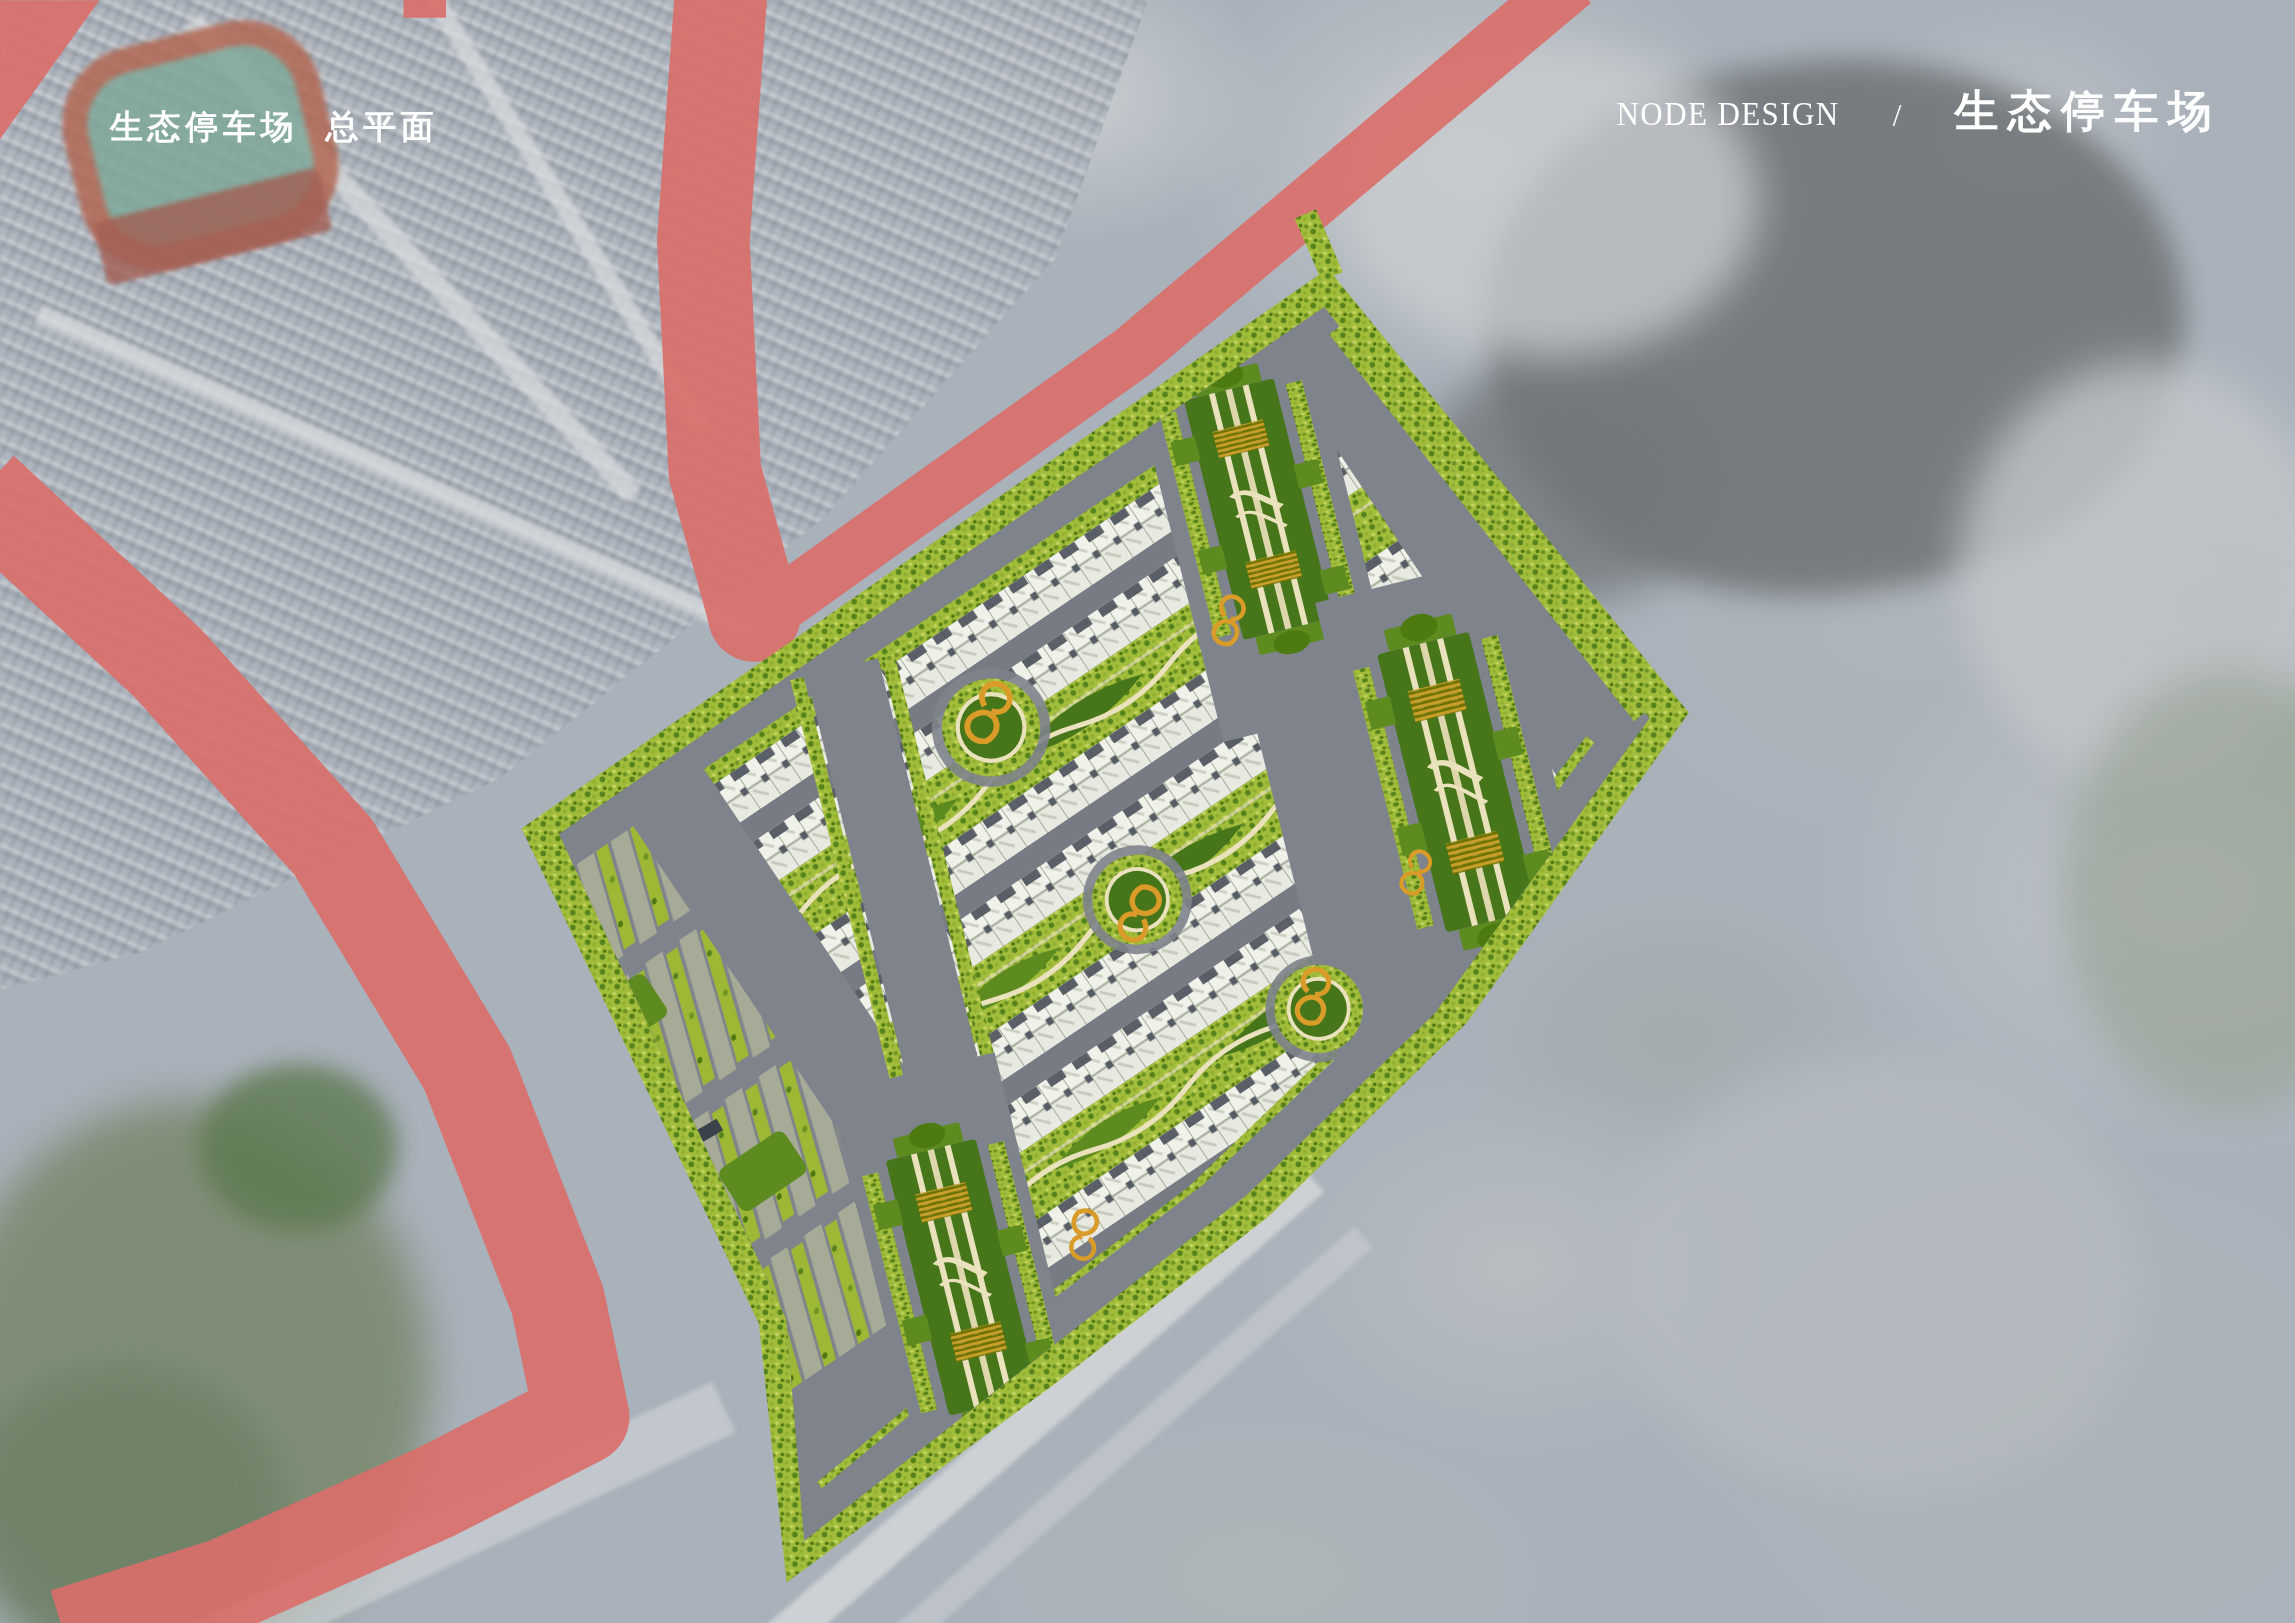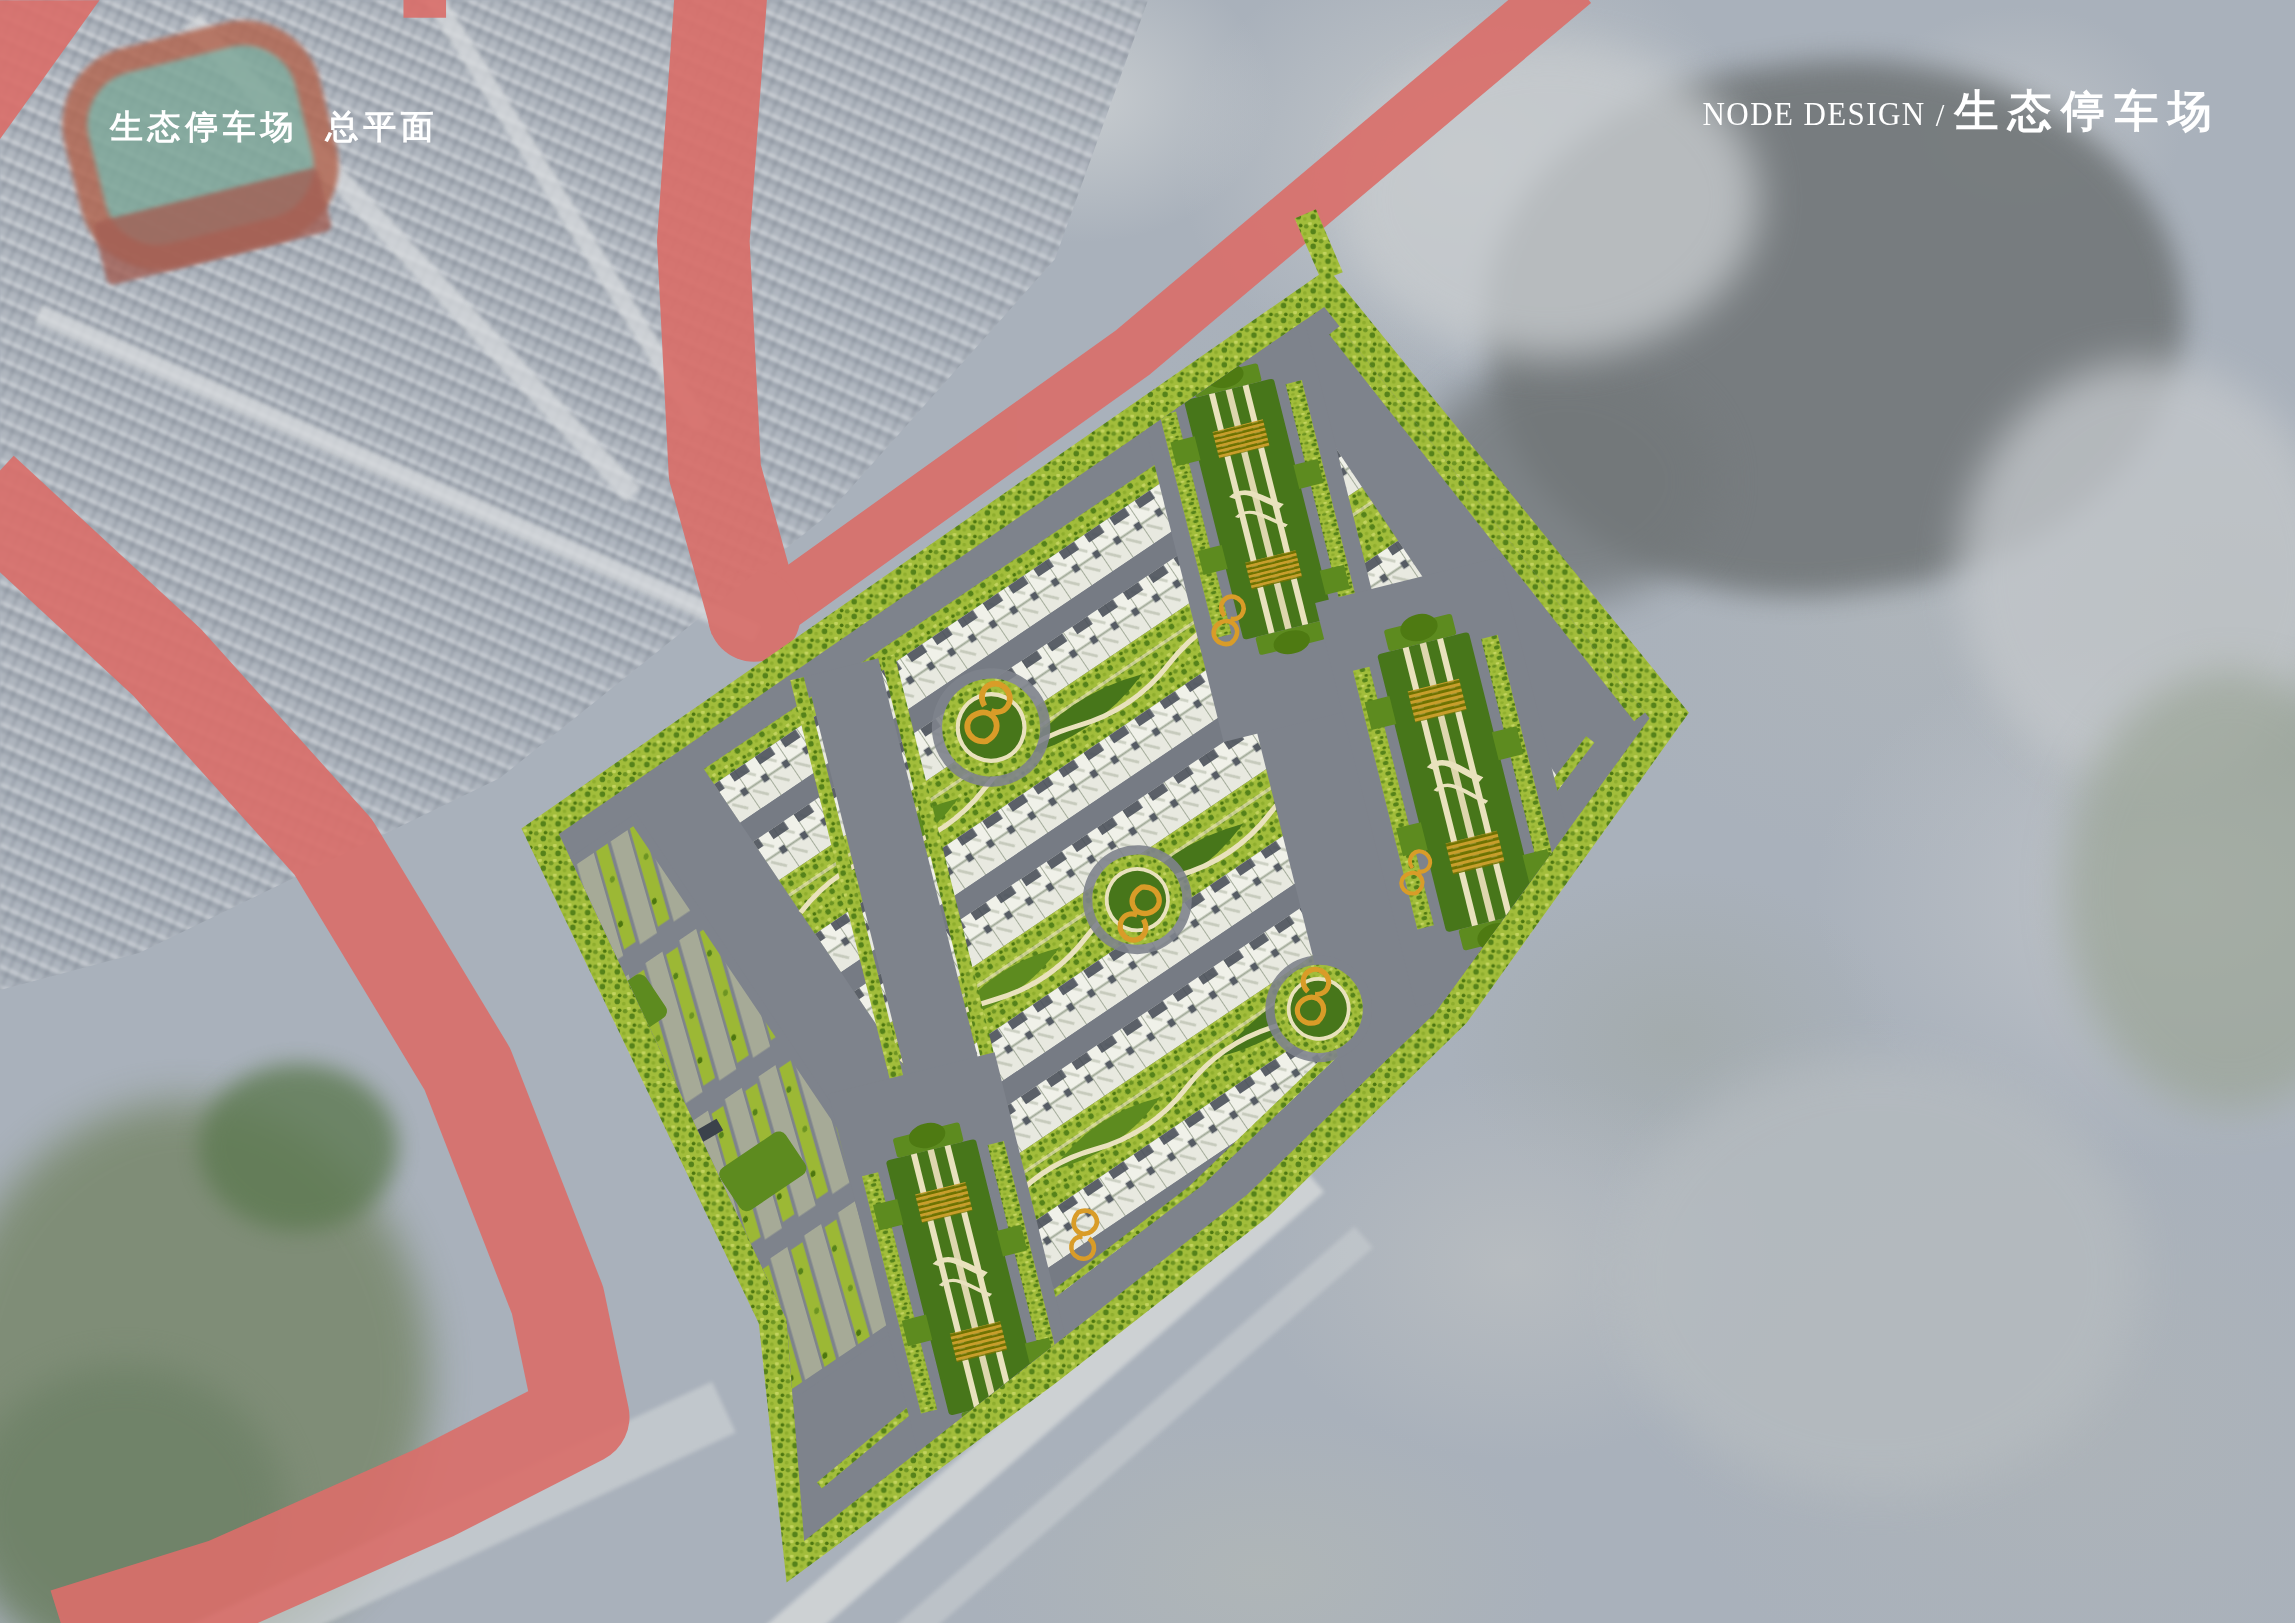--- a/index.html
+++ b/index.html
@@ -31,21 +31,21 @@
   .stadium{position:absolute;left:69px;top:32px;width:213px;height:176px;
     background:var(--pitch-teal);border:25px solid var(--track-red);border-radius:79px;
     transform:rotate(-14deg);filter:blur(2.8px);opacity:.85;}
   .roof{position:absolute;left:97px;top:194px;width:231px;height:65px;background:#a35f54;
     border-radius:6.5px;transform:rotate(-14deg);filter:blur(2.3px);opacity:.8;}
   .titles{position:absolute;inset:0;pointer-events:none;}
   .title-left{position:absolute;left:110px;top:105px;font-size:33px;font-weight:700;
     letter-spacing:4.6px;color:var(--title-text,#fff);white-space:pre;
     font-family:"Liberation Sans",sans-serif;}
   .title-right{position:absolute;right:74px;top:82px;display:flex;align-items:baseline;
-    color:var(--title-text,#fff);font-family:"Liberation Serif",serif;}
+    color:var(--title-text,#fff);font-family:"Liberation Serif",serif;gap:43px;}
   .title-right .en{font-size:31px;letter-spacing:1.4px;transform:scaleY(1.12);transform-origin:bottom;}
   .title-right .sep{font-size:31px;margin:0 10.2px;}
   .title-right .zh{font-size:44px;font-weight:700;letter-spacing:9.3px;}
   svg{position:absolute;inset:0;}
 </style>
 </head>
 <body>
 
 <div class="page">
 

